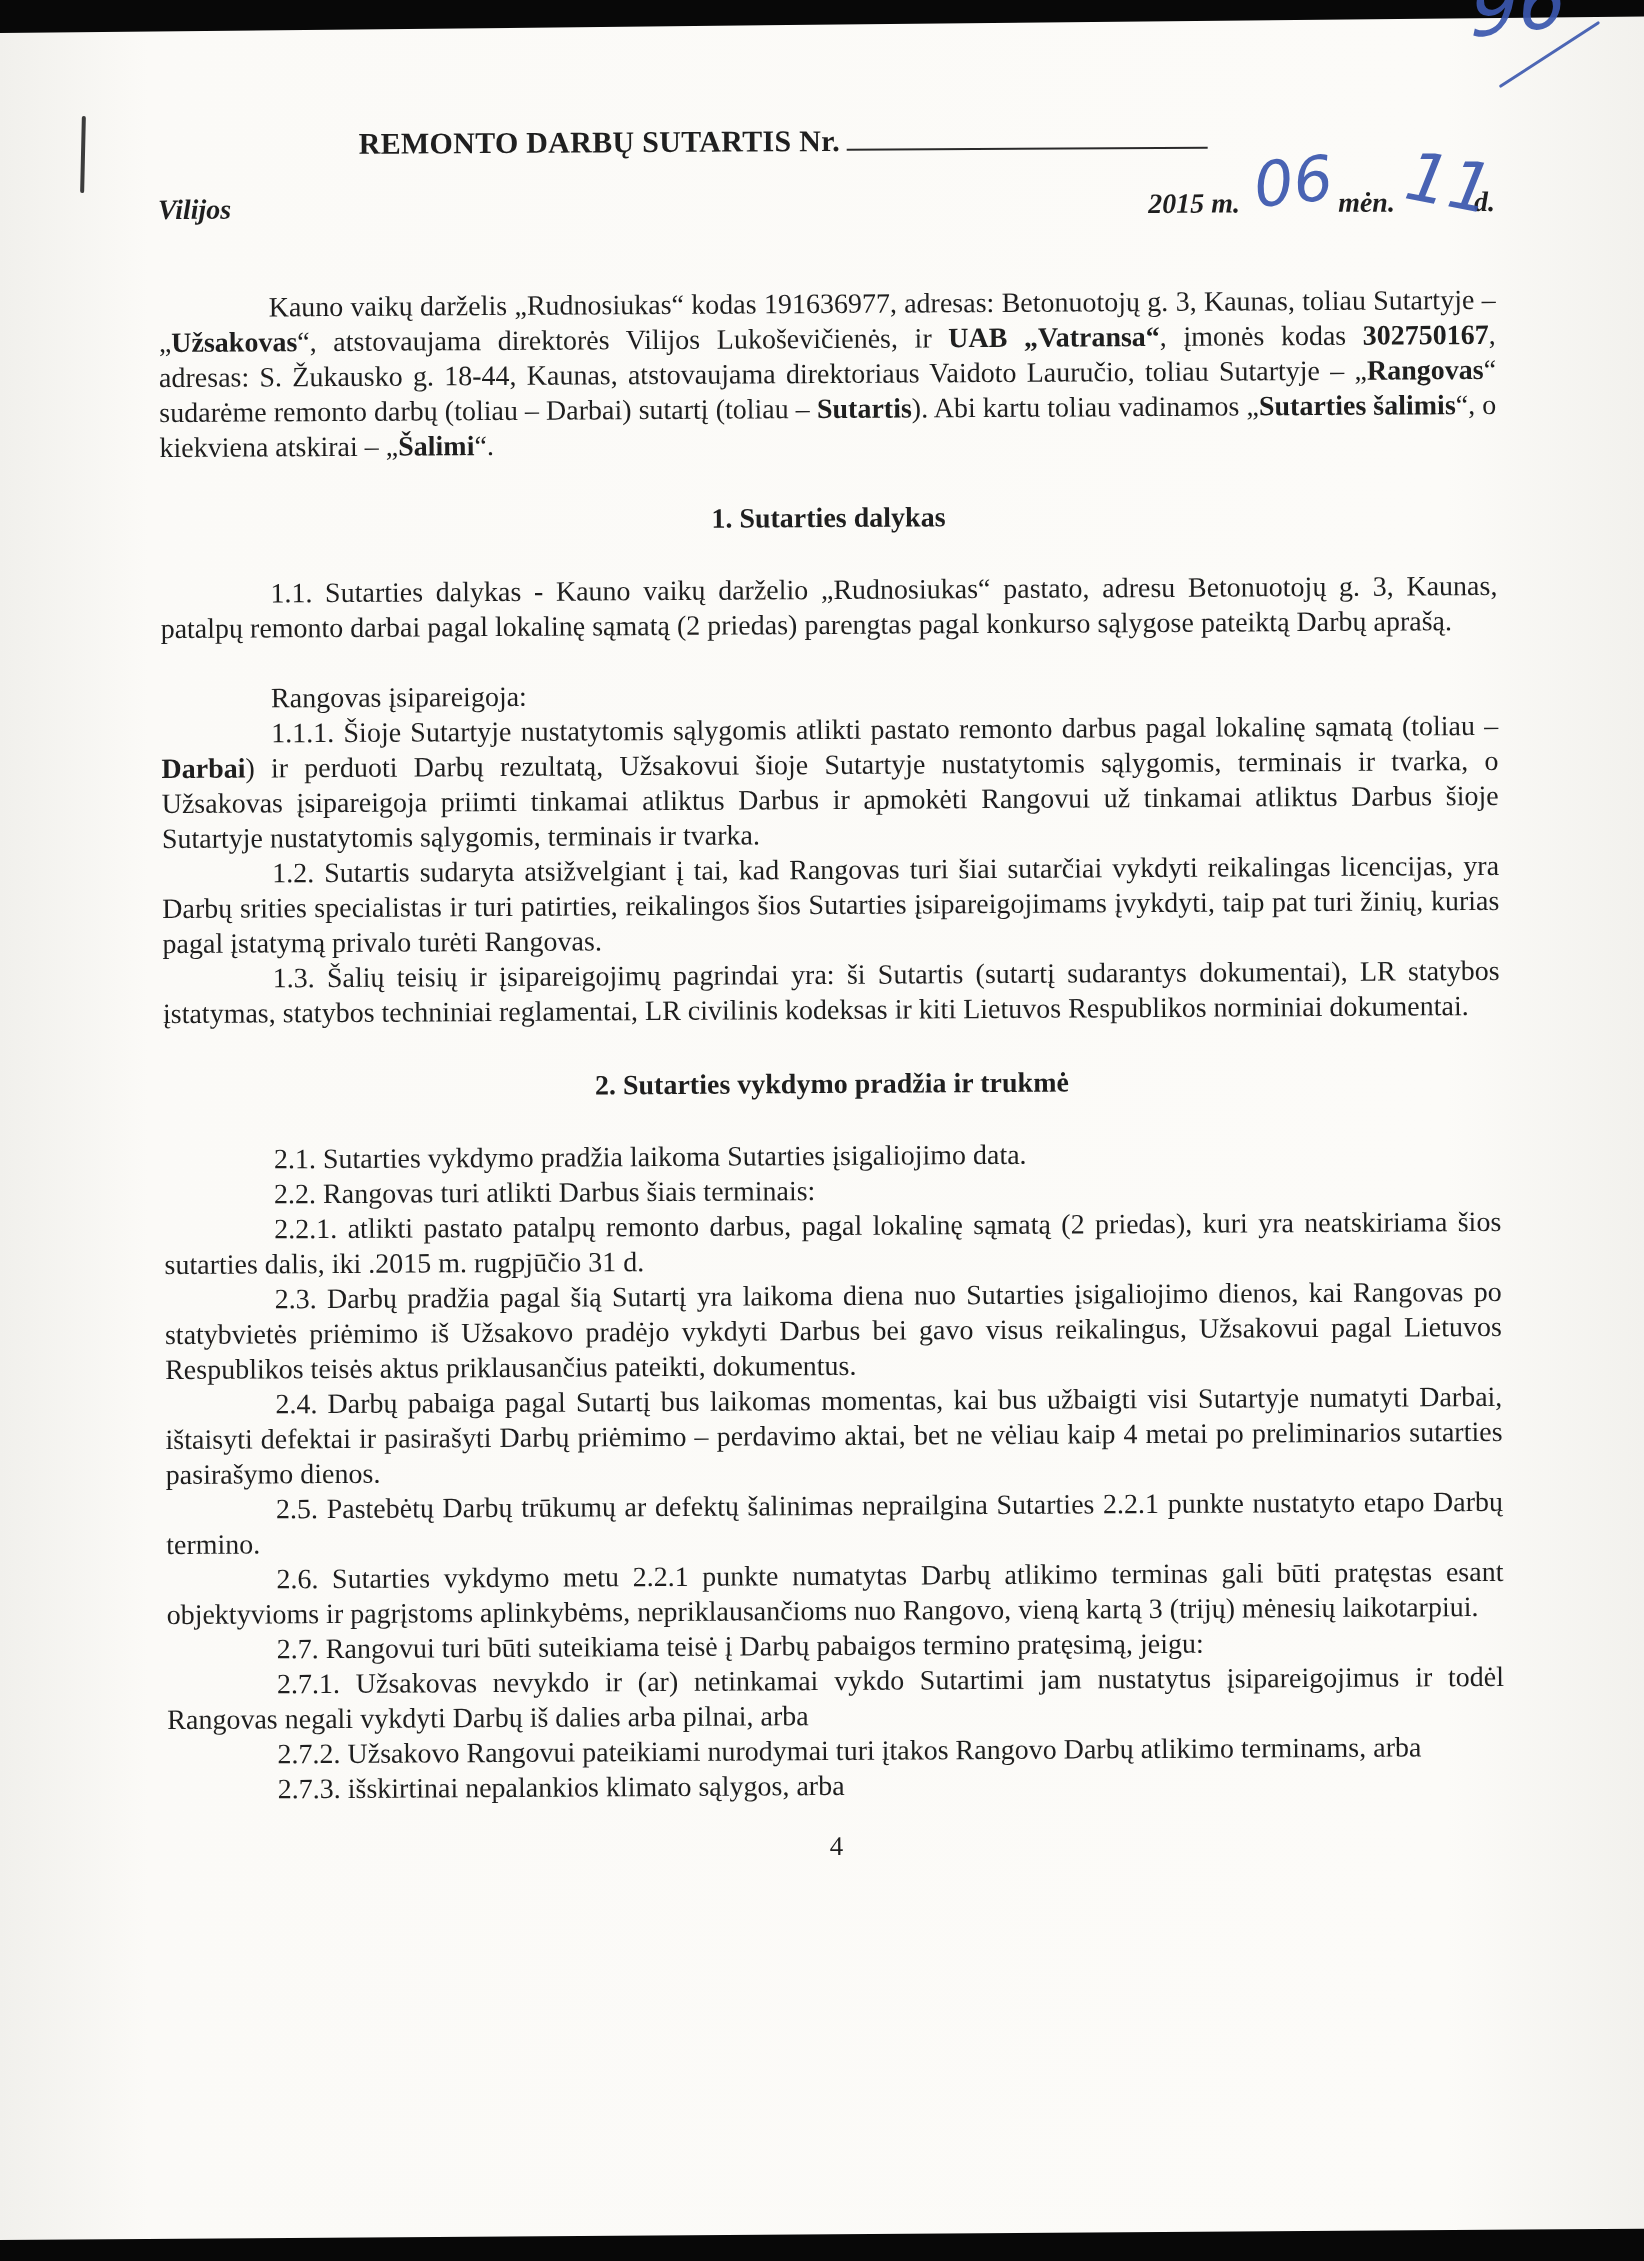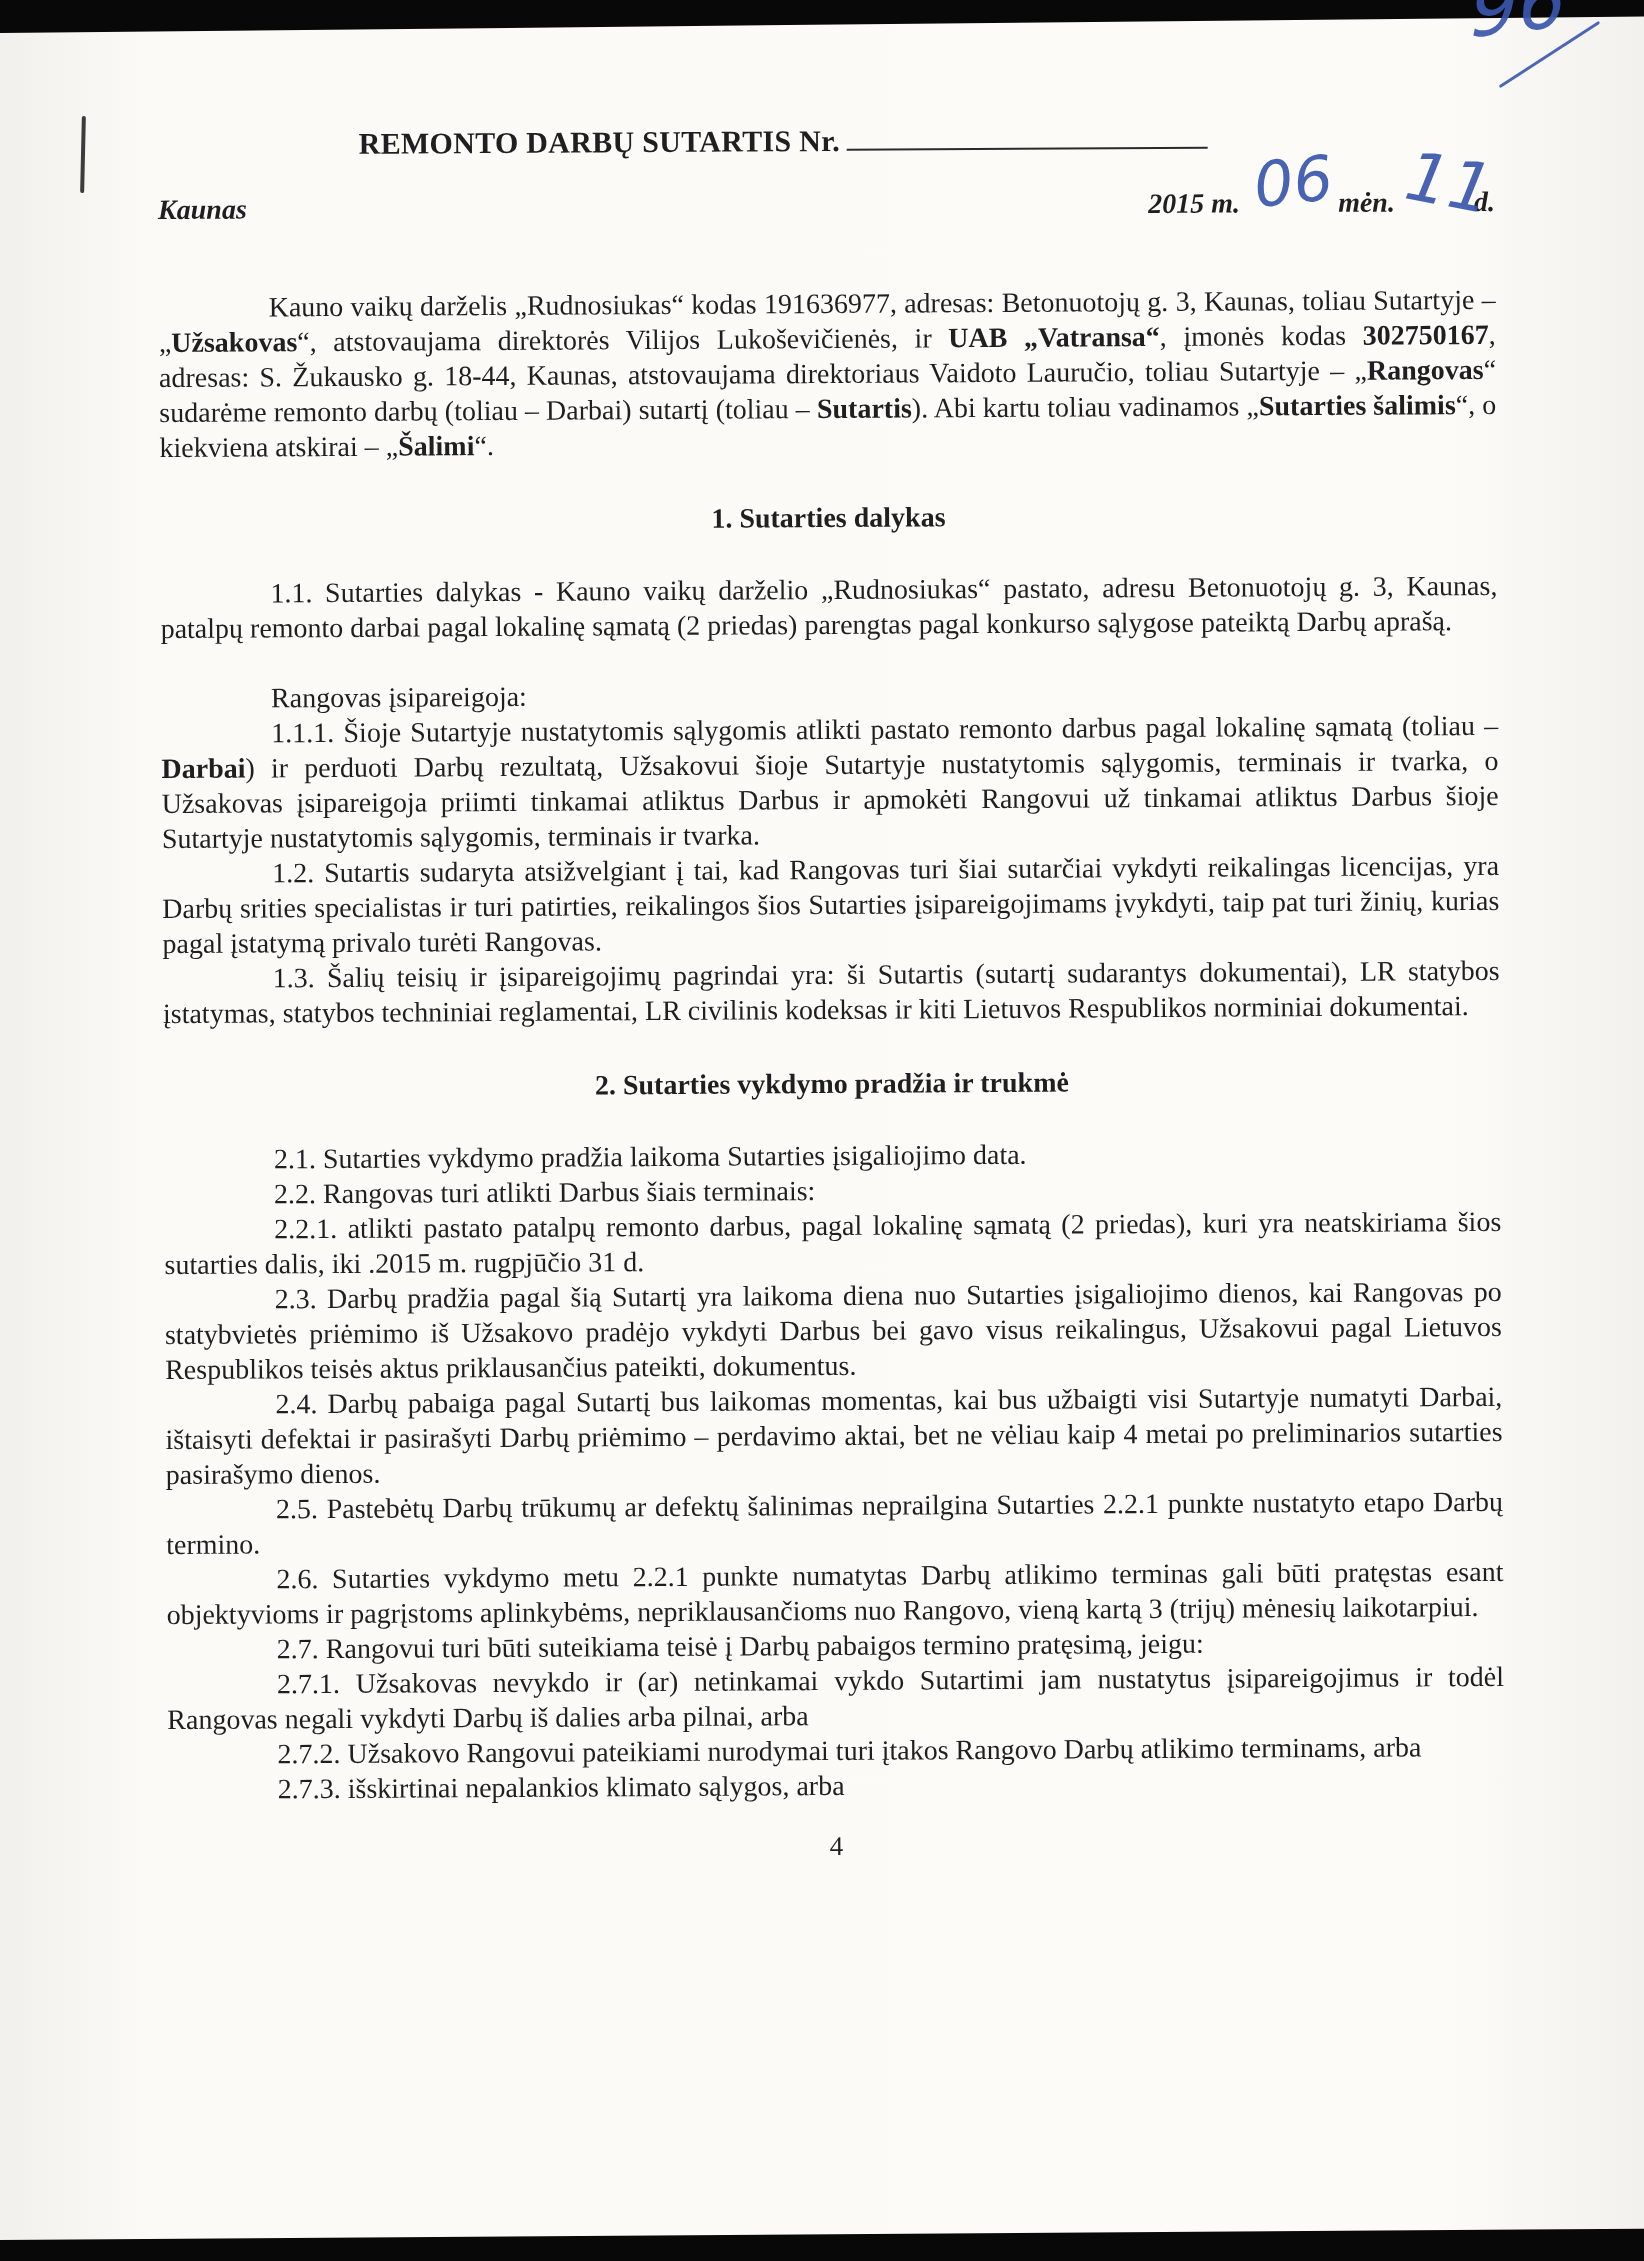--- a/index.html
+++ b/index.html
@@ -88,21 +88,21 @@
 
   <div class="pen-stroke"></div>
 
   <div class="content">
 
     <div class="title-row">
       <span class="title">REMONTO DARBŲ SUTARTIS Nr.</span><span class="title-line"></span>
     </div>
 
     <div class="dateline">
-      <span class="city">Kaunas</span>
+      <span class="city">Vilijos</span>
       <span class="date-group">
         <span class="date-part">2015 m.</span>
         <span class="hand hand-month">06</span>
         <span class="date-part">mėn.</span>
         <span class="hand hand-day">11</span>
         <span class="date-part"> d.</span>
       </span>
     </div>
 
     <div class="doc-body">

